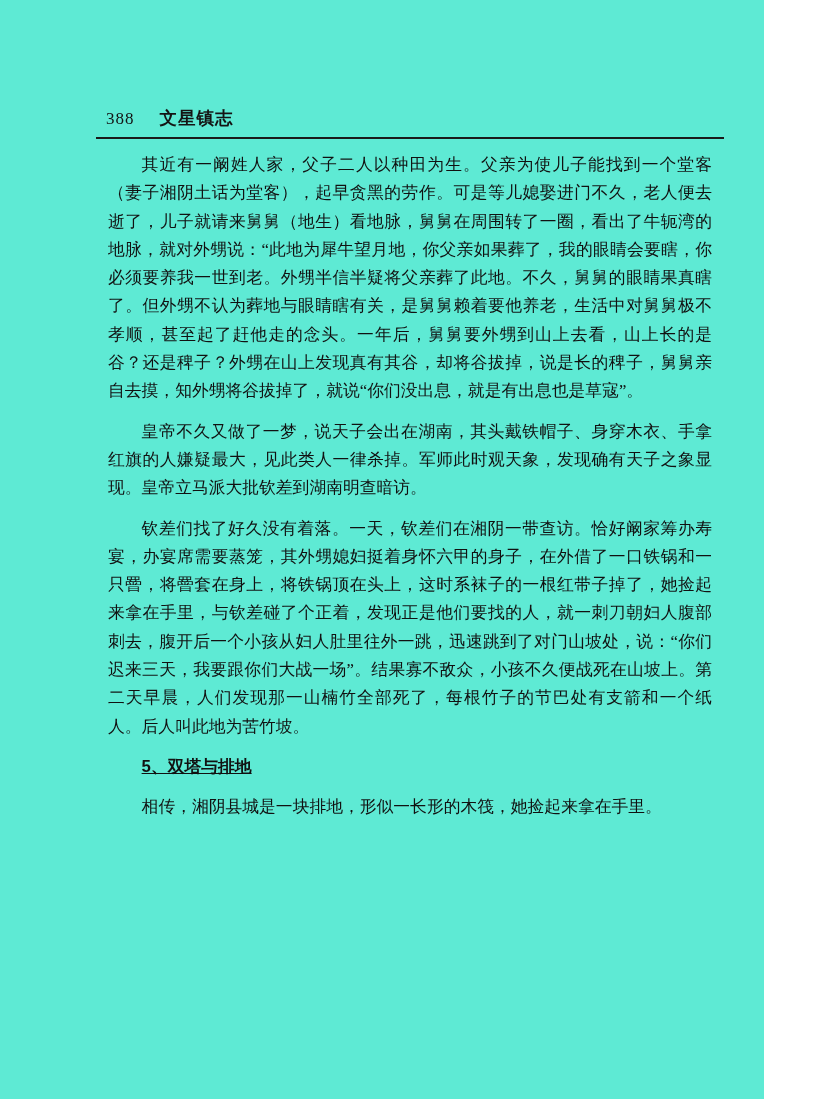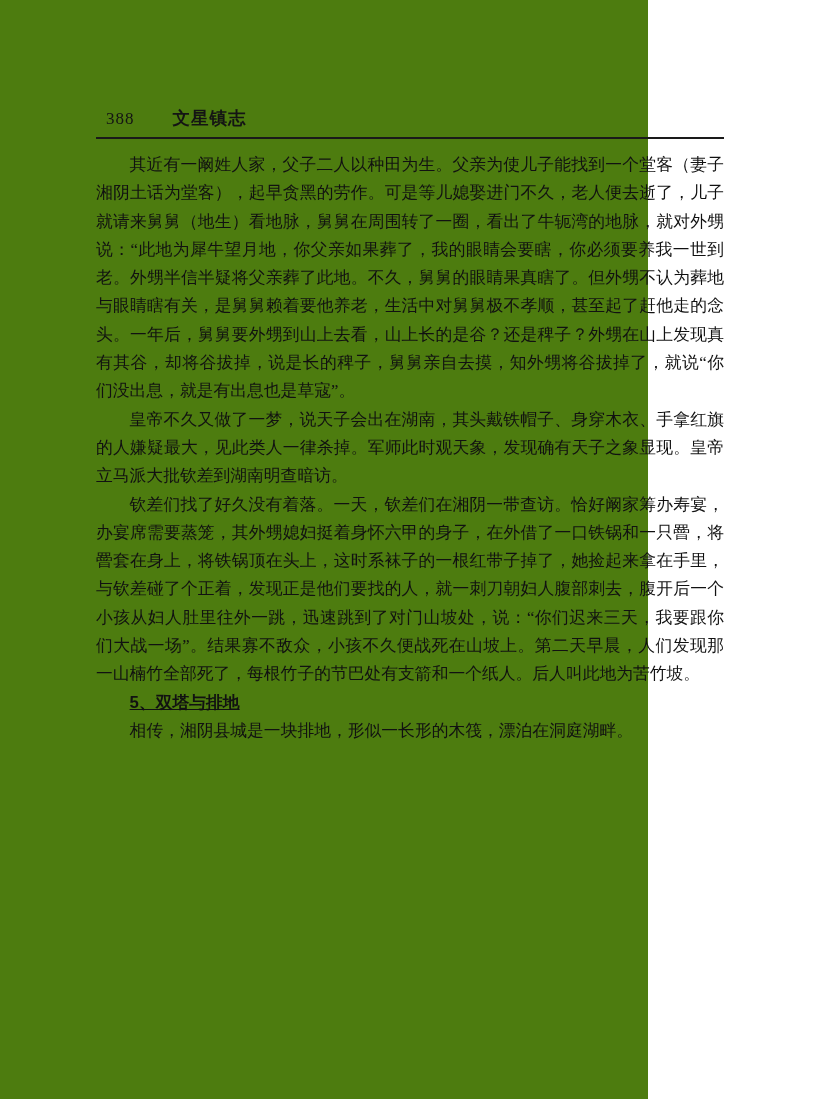--- a/index.html
+++ b/index.html
@@ -5,59 +5,59 @@
   * { box-sizing: border-box; }
   html, body { margin: 0; padding: 0; }
   body {
     background: #ffffff;
     width: 816px;
     height: 1099px;
     overflow: hidden;
   }
   .page {
     position: relative;
-    width: 648px;
+    width: 764px;
     height: 1099px;
-    background: #4d7c0f;
+    background: #5eead4;
     color: #141414;
     font-family: "Liberation Serif", "DejaVu Serif", serif;
   }
   .content {
     width: 628px;
     margin-left: 96px;
     padding-top: 106px;
   }
   .header-row {
     display: flex;
     align-items: baseline;
     padding: 0 0 7px 10px;
     border-bottom: 2px solid #1a1a1a;
   }
   .page-number {
     font-size: 17px;
     letter-spacing: 1px;
     font-family: "Liberation Serif", "DejaVu Serif", serif;
   }
   .book-title {
-    margin-left: 38px;
+    margin-left: 25px;
     font-size: 17.5px;
     font-weight: bold;
     letter-spacing: 1px;
     font-family: "Liberation Sans", "DejaVu Sans", sans-serif;
   }
   .body-text {
     margin-top: 12px;
     font-size: 16.8px;
     line-height: 28.3px;
     text-align: justify;
     text-justify: inter-character;
     color: #111111;
   }
   .body-text p {
-    margin: 0;
+    margin: 12px;
     text-indent: 2em;
   }
   .section-heading {
     margin: 0;
     text-indent: 2em;
     font-size: 16.8px;
     line-height: 28.3px;
     font-weight: bold;
     font-family: "Liberation Sans", "DejaVu Sans", sans-serif;
     text-decoration: underline;
@@ -72,17 +72,17 @@
     <div class="header-row">
       <span class="page-number">388</span>
       <span class="book-title">文星镇志</span>
     </div>
 
     <div class="body-text">
       <p>其近有一阚姓人家，父子二人以种田为生。父亲为使儿子能找到一个堂客（妻子湘阴土话为堂客），起早贪黑的劳作。可是等儿媳娶进门不久，老人便去逝了，儿子就请来舅舅（地生）看地脉，舅舅在周围转了一圈，看出了牛轭湾的地脉，就对外甥说：“此地为犀牛望月地，你父亲如果葬了，我的眼睛会要瞎，你必须要养我一世到老。外甥半信半疑将父亲葬了此地。不久，舅舅的眼睛果真瞎了。但外甥不认为葬地与眼睛瞎有关，是舅舅赖着要他养老，生活中对舅舅极不孝顺，甚至起了赶他走的念头。一年后，舅舅要外甥到山上去看，山上长的是谷？还是稗子？外甥在山上发现真有其谷，却将谷拔掉，说是长的稗子，舅舅亲自去摸，知外甥将谷拔掉了，就说“你们没出息，就是有出息也是草寇”。</p>
       <p>皇帝不久又做了一梦，说天子会出在湖南，其头戴铁帽子、身穿木衣、手拿红旗的人嫌疑最大，见此类人一律杀掉。军师此时观天象，发现确有天子之象显现。皇帝立马派大批钦差到湖南明查暗访。</p>
       <p>钦差们找了好久没有着落。一天，钦差们在湘阴一带查访。恰好阚家筹办寿宴，办宴席需要蒸笼，其外甥媳妇挺着身怀六甲的身子，在外借了一口铁锅和一只罾，将罾套在身上，将铁锅顶在头上，这时系袜子的一根红带子掉了，她捡起来拿在手里，与钦差碰了个正着，发现正是他们要找的人，就一刺刀朝妇人腹部刺去，腹开后一个小孩从妇人肚里往外一跳，迅速跳到了对门山坡处，说：“你们迟来三天，我要跟你们大战一场”。结果寡不敌众，小孩不久便战死在山坡上。第二天早晨，人们发现那一山楠竹全部死了，每根竹子的节巴处有支箭和一个纸人。后人叫此地为苦竹坡。</p>
       <p class="section-heading">5、双塔与排地</p>
-      <p>相传，湘阴县城是一块排地，形似一长形的木筏，漂泊在洞庭湖畔。</p>
+      <p>相传，湘阴县城是一块排地，形似一长形的木筏，她捡起来拿在手里。</p>
     </div>
 
   </div>
 </div>
 
 </body></html>

